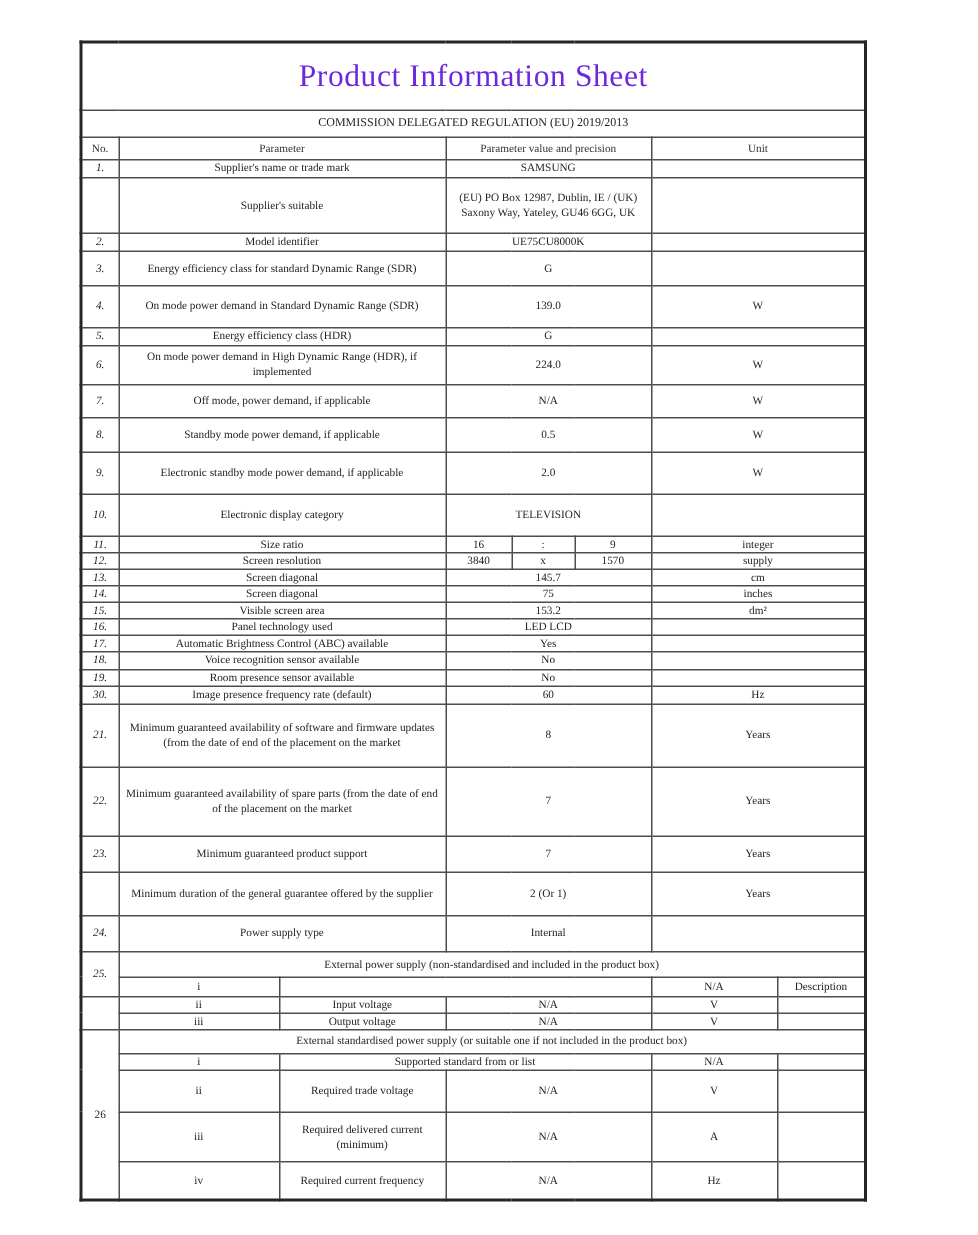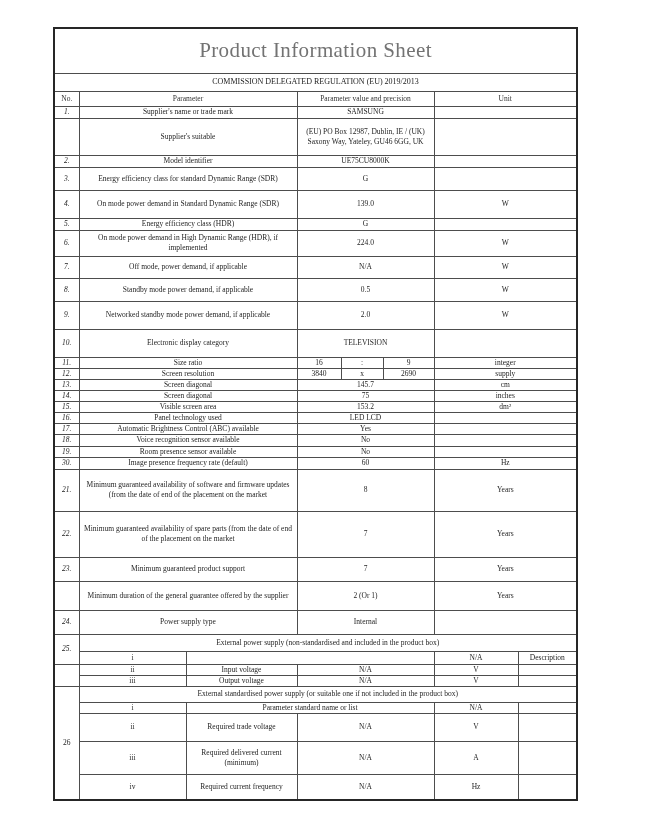--- a/index.html
+++ b/index.html
@@ -1,21 +1,21 @@
 <!DOCTYPE html>
 <html><head>
 <meta charset="utf-8">
 <style>
   html,body{margin:0;padding:0;width:652px;height:823px;background:#ffffff;overflow:hidden;}
   body{font-family:"Liberation Serif","DejaVu Serif",serif;color:#1e1e1e;}
   .sheet{position:absolute;left:53px;top:27px;width:523px;}
   table{border-collapse:collapse;table-layout:fixed;width:523px;border:2px solid #262626;}
   td{border:1px solid #4d4d4d;text-align:center;vertical-align:middle;
      font-size:7.5px;line-height:1.3;padding:0 2px;overflow:hidden;word-wrap:break-word;}
-  td.title-cell{font-size:21px;letter-spacing:.4px;color:#737373;}
+  td.title-cell{font-size:21px;letter-spacing:.4px;color:#6d28d9;}
   td.reg-cell{font-size:8px;color:#222;}
   td.colhdr{font-size:7.5px;color:#333;}
   td.no{font-style:italic;}
 </style>
 </head>
 <body>
 
 <div class="sheet">
 <table>
   <colgroup>
@@ -92,21 +92,21 @@
     <td colspan="2">W</td>
   </tr>
   <tr style="height:23px">
     <td class="no">8.</td>
     <td colspan="2">Standby mode power demand, if applicable</td>
     <td colspan="3">0.5</td>
     <td colspan="2">W</td>
   </tr>
   <tr style="height:28px">
     <td class="no">9.</td>
-    <td colspan="2">Networked standby mode power demand, if applicable</td>
+    <td colspan="2">Electronic standby mode power demand, if applicable</td>
     <td colspan="3">2.0</td>
     <td colspan="2">W</td>
   </tr>
   <tr style="height:28px">
     <td class="no">10.</td>
     <td colspan="2">Electronic display category</td>
     <td colspan="3">TELEVISION</td>
     <td colspan="2"></td>
   </tr>
   <tr style="height:11px">
@@ -115,21 +115,21 @@
     <td>16</td>
     <td>:</td>
     <td>9</td>
     <td colspan="2">integer</td>
   </tr>
   <tr style="height:11px">
     <td class="no">12.</td>
     <td colspan="2">Screen resolution</td>
     <td>3840</td>
     <td>x</td>
-    <td>2690</td>
+    <td>1570</td>
     <td colspan="2">supply</td>
   </tr>
   <tr style="height:11px">
     <td class="no">13.</td>
     <td colspan="2">Screen diagonal</td>
     <td colspan="3">145.7</td>
     <td colspan="2">cm</td>
   </tr>
   <tr style="height:11px">
     <td class="no">14.</td>
@@ -229,21 +229,21 @@
     <td>V</td>
     <td></td>
   </tr>
 
   <tr style="height:16px">
     <td rowspan="5">26</td>
     <td colspan="7">External standardised power supply (or suitable one if not included in the product box)</td>
   </tr>
   <tr style="height:11px">
     <td>i</td>
-    <td colspan="4">Parameter standard name or list</td>
+    <td colspan="4">Supported standard from or list</td>
     <td>N/A</td>
     <td></td>
   </tr>
   <tr style="height:28px">
     <td>ii</td>
     <td>Required trade voltage</td>
     <td colspan="3">N/A</td>
     <td>V</td>
     <td></td>
   </tr>

